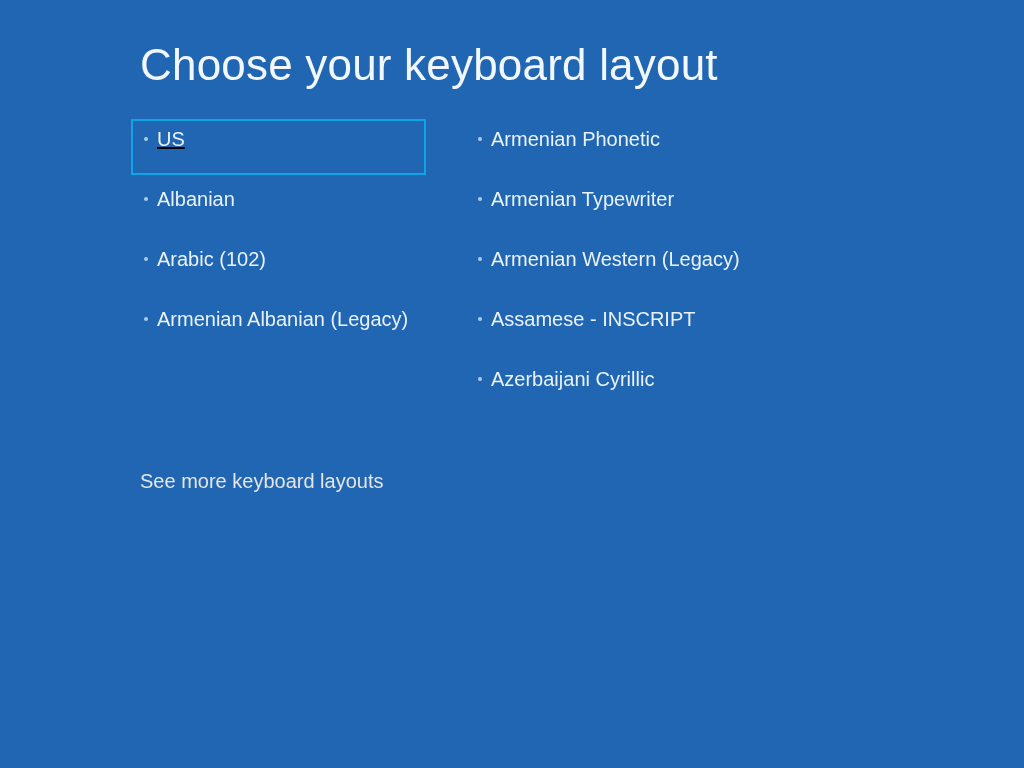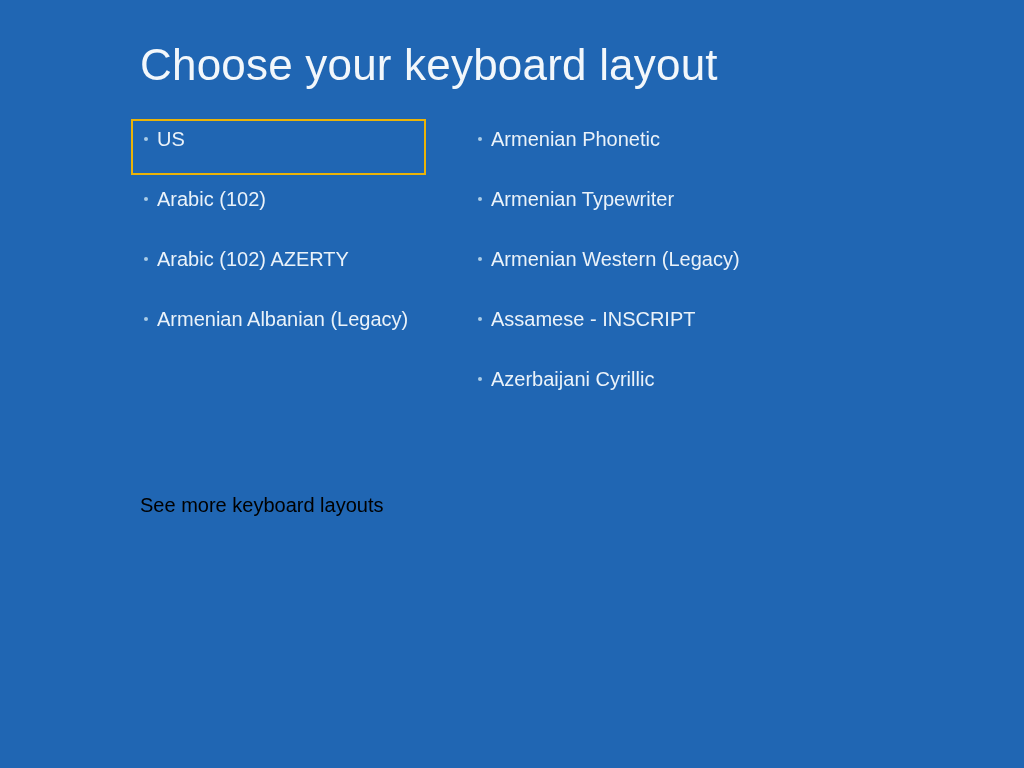--- a/index.html
+++ b/index.html
@@ -77,74 +77,75 @@
     font-weight: 300;
     color: #eaf2f9;
     padding-top: 7px;
     white-space: nowrap;
   }
 
   
   .layout-item.focused {
     width: 295px;
     height: 56px;
-    border: 2px solid #eab308;
+    border: 2px solid #0ea5e9;
     padding-left: 24px;
+    text-decoration: underline;
   }
   .layout-item.focused .bullet {
     left: 11px;
     top: 16px;
   }
   .layout-item.focused .item-label {
     padding-top: 5px;
   }
 
   
   .column-1 .layout-item:first-child { margin-bottom: 4px; }
 
   
   .see-more {
     position: absolute;
     left: 140px;
-    top: 492px;
+    top: 468px;
     font-size: 20px;
     line-height: 26px;
     font-weight: 300;
-    color: #000000;
+    color: #e5e5e5;
     white-space: nowrap;
     cursor: default;
   }
 </style>
 </head>
 <body>
 
 <div class="screen">
 
   <div class="page-title">Choose your keyboard layout</div>
 
   <div class="layout-list">
 
     <div class="column column-1">
 
       <div class="layout-item focused">
         <span class="bullet"></span>
         <span class="item-label">US</span>
       </div>
 
+      <div class="layout-item">
+        <span class="bullet"></span>
+        <span class="item-label">Albanian</span>
+      </div>
 
 
       <div class="layout-item">
         <span class="bullet"></span>
         <span class="item-label">Arabic (102)</span>
       </div>
 
-      <div class="layout-item">
-        <span class="bullet"></span>
-        <span class="item-label">Arabic (102) AZERTY</span>
-      </div>
 
       <div class="layout-item">
         <span class="bullet"></span>
         <span class="item-label">Armenian Albanian (Legacy)</span>
       </div>
 
     </div>
 
     <div class="column column-2">
 

